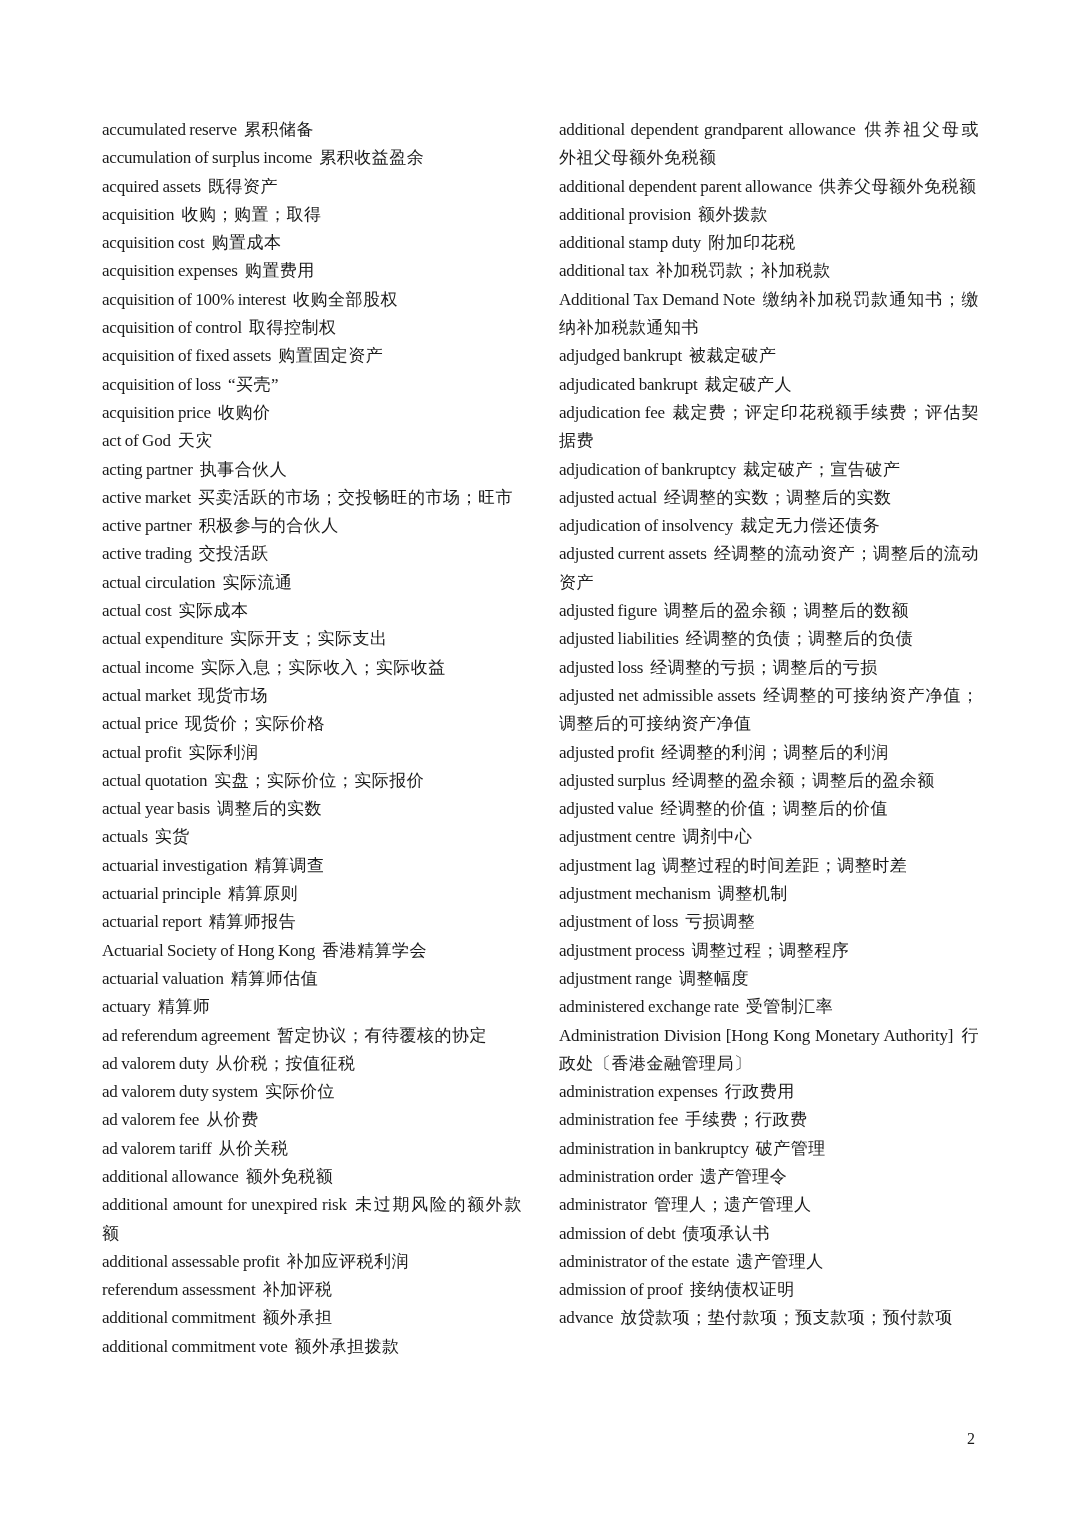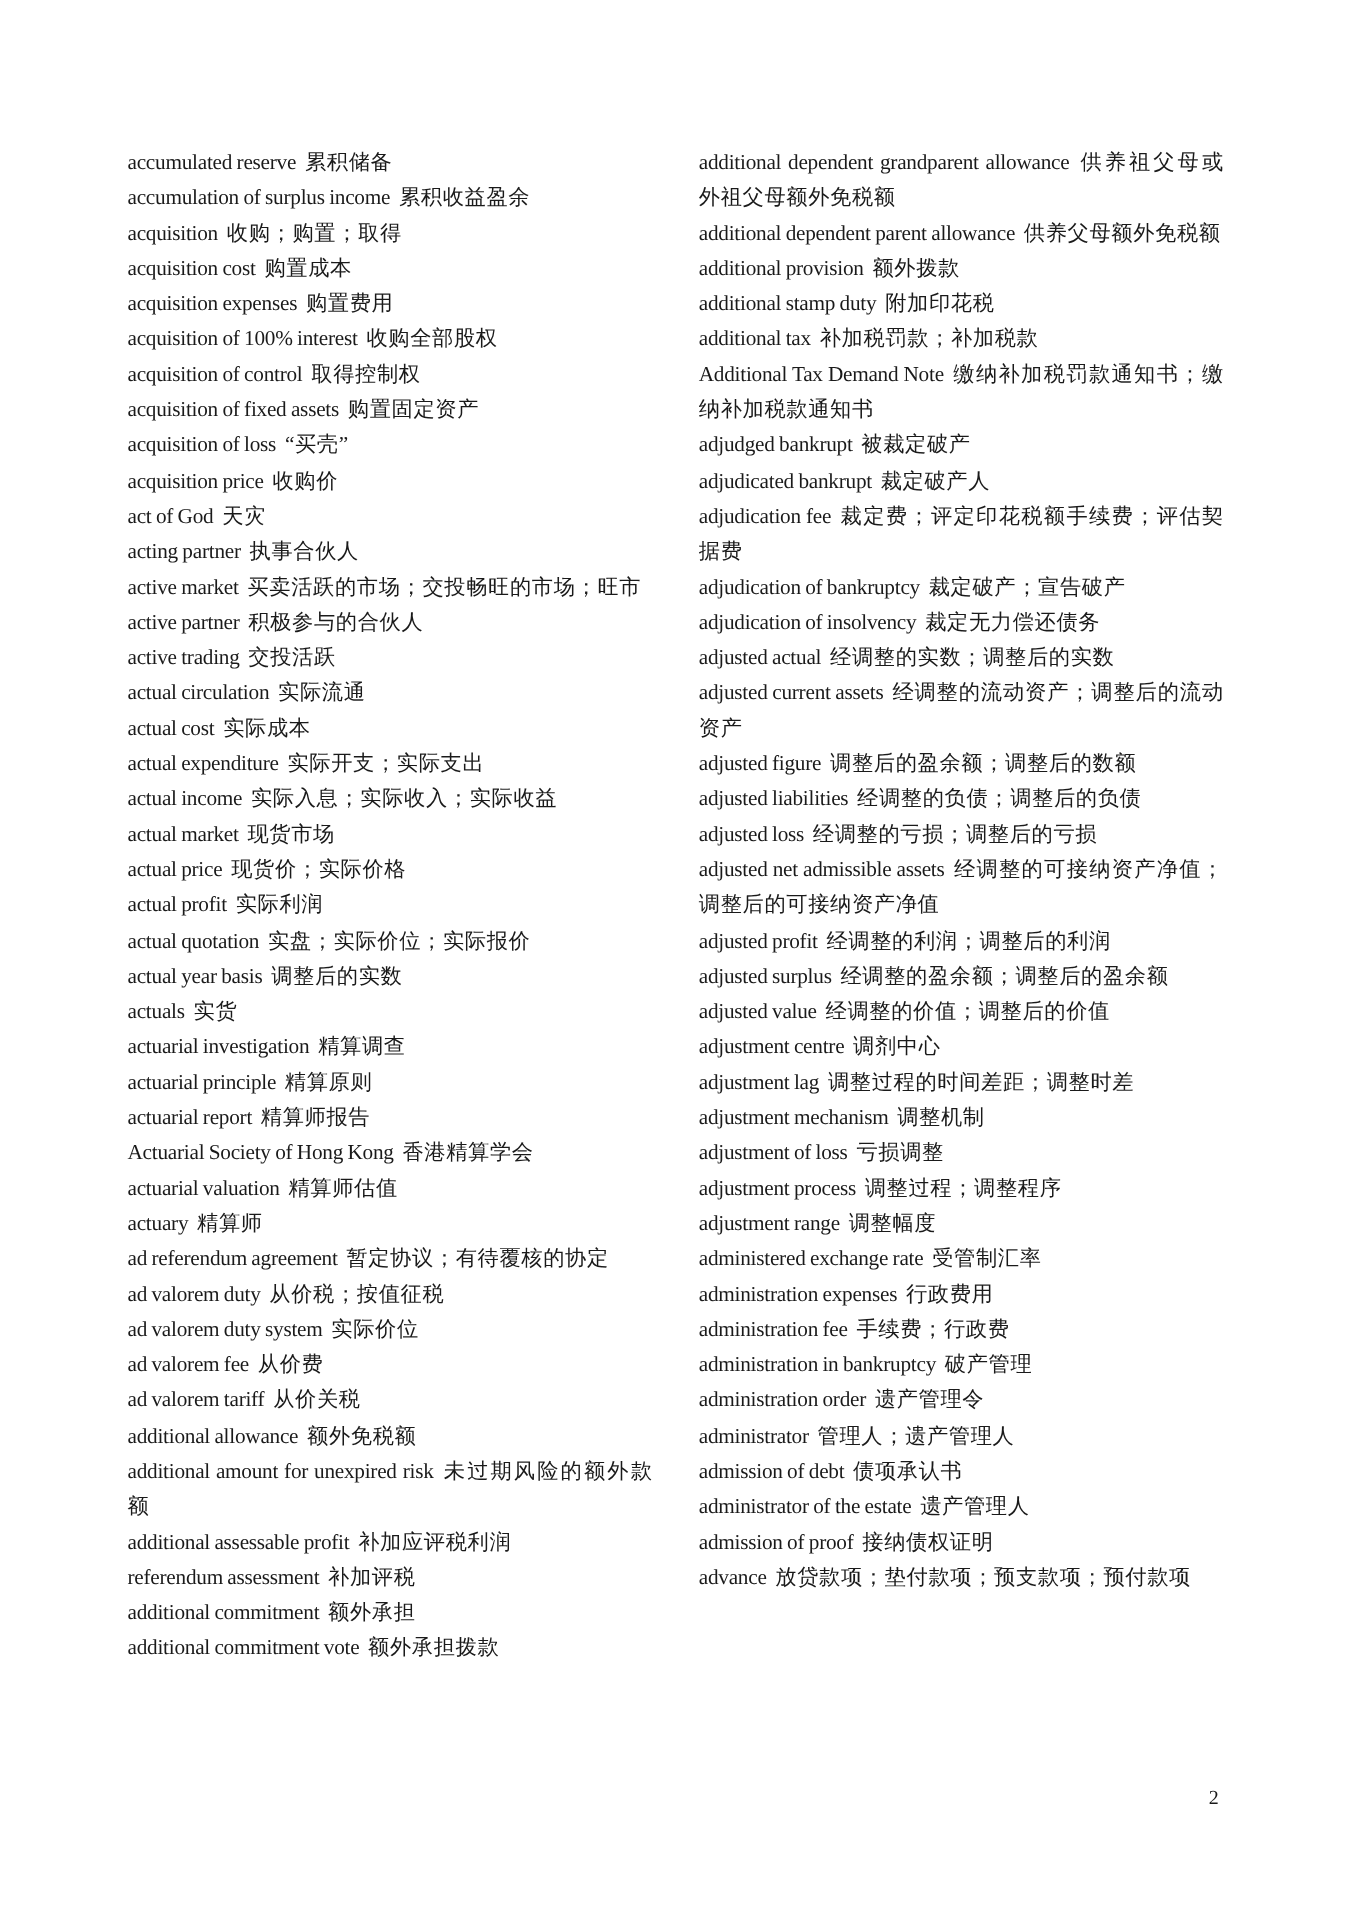--- a/index.html
+++ b/index.html
@@ -51,20 +51,21 @@
     line-height: 20px;
   }
 </style>
 </head>
 <body>
 
 <div class="page">
   <div class="column col-left">
       <div class="entry"><span class="term">accumulated reserve</span><span class="gap"></span><span class="zh">累积储备</span></div>
       <div class="entry"><span class="term">accumulation of surplus income</span><span class="gap"></span><span class="zh">累积收益盈余</span></div>
+      <div class="entry"><span class="term">acquired assets</span><span class="gap"></span><span class="zh">既得资产</span></div>
       <div class="entry"><span class="term">acquisition</span><span class="gap"></span><span class="zh">收购；购置；取得</span></div>
       <div class="entry"><span class="term">acquisition cost</span><span class="gap"></span><span class="zh">购置成本</span></div>
       <div class="entry"><span class="term">acquisition expenses</span><span class="gap"></span><span class="zh">购置费用</span></div>
       <div class="entry"><span class="term">acquisition of 100% interest</span><span class="gap"></span><span class="zh">收购全部股权</span></div>
       <div class="entry"><span class="term">acquisition of control</span><span class="gap"></span><span class="zh">取得控制权</span></div>
       <div class="entry"><span class="term">acquisition of fixed assets</span><span class="gap"></span><span class="zh">购置固定资产</span></div>
       <div class="entry"><span class="term">acquisition of loss</span><span class="gap"></span><span class="zh">“买壳”</span></div>
       <div class="entry"><span class="term">acquisition price</span><span class="gap"></span><span class="zh">收购价</span></div>
       <div class="entry"><span class="term">act of God</span><span class="gap"></span><span class="zh">天灾</span></div>
       <div class="entry"><span class="term">acting partner</span><span class="gap"></span><span class="zh">执事合伙人</span></div>
@@ -103,37 +104,38 @@
       <div class="entry"><span class="term">additional dependent grandparent allowance</span><span class="gap"></span><span class="zh">供养祖父母或外祖父母额外免税额</span></div>
       <div class="entry"><span class="term">additional dependent parent allowance</span><span class="gap"></span><span class="zh">供养父母额外免税额</span></div>
       <div class="entry"><span class="term">additional provision</span><span class="gap"></span><span class="zh">额外拨款</span></div>
       <div class="entry"><span class="term">additional stamp duty</span><span class="gap"></span><span class="zh">附加印花税</span></div>
       <div class="entry"><span class="term">additional tax</span><span class="gap"></span><span class="zh">补加税罚款；补加税款</span></div>
       <div class="entry"><span class="term">Additional Tax Demand Note</span><span class="gap"></span><span class="zh">缴纳补加税罚款通知书；缴纳补加税款通知书</span></div>
       <div class="entry"><span class="term">adjudged bankrupt</span><span class="gap"></span><span class="zh">被裁定破产</span></div>
       <div class="entry"><span class="term">adjudicated bankrupt</span><span class="gap"></span><span class="zh">裁定破产人</span></div>
       <div class="entry"><span class="term">adjudication fee</span><span class="gap"></span><span class="zh">裁定费；评定印花税额手续费；评估契据费</span></div>
       <div class="entry"><span class="term">adjudication of bankruptcy</span><span class="gap"></span><span class="zh">裁定破产；宣告破产</span></div>
+      <div class="entry"><span class="term">adjusted actual</span><span class="gap"></span><span class="zh">经调整的实数；调整后的实数</span></div>
       <div class="entry"><span class="term">adjudication of insolvency</span><span class="gap"></span><span class="zh">裁定无力偿还债务</span></div>
-      <div class="entry"><span class="term">adjusted actual</span><span class="gap"></span><span class="zh">经调整的实数；调整后的实数</span></div>
       <div class="entry"><span class="term">adjusted current assets</span><span class="gap"></span><span class="zh">经调整的流动资产；调整后的流动资产</span></div>
       <div class="entry"><span class="term">adjusted figure</span><span class="gap"></span><span class="zh">调整后的盈余额；调整后的数额</span></div>
       <div class="entry"><span class="term">adjusted liabilities</span><span class="gap"></span><span class="zh">经调整的负债；调整后的负债</span></div>
       <div class="entry"><span class="term">adjusted loss</span><span class="gap"></span><span class="zh">经调整的亏损；调整后的亏损</span></div>
       <div class="entry"><span class="term">adjusted net admissible assets</span><span class="gap"></span><span class="zh">经调整的可接纳资产净值；调整后的可接纳资产净值</span></div>
       <div class="entry"><span class="term">adjusted profit</span><span class="gap"></span><span class="zh">经调整的利润；调整后的利润</span></div>
       <div class="entry"><span class="term">adjusted surplus</span><span class="gap"></span><span class="zh">经调整的盈余额；调整后的盈余额</span></div>
       <div class="entry"><span class="term">adjusted value</span><span class="gap"></span><span class="zh">经调整的价值；调整后的价值</span></div>
       <div class="entry"><span class="term">adjustment centre</span><span class="gap"></span><span class="zh">调剂中心</span></div>
       <div class="entry"><span class="term">adjustment lag</span><span class="gap"></span><span class="zh">调整过程的时间差距；调整时差</span></div>
       <div class="entry"><span class="term">adjustment mechanism</span><span class="gap"></span><span class="zh">调整机制</span></div>
       <div class="entry"><span class="term">adjustment of loss</span><span class="gap"></span><span class="zh">亏损调整</span></div>
       <div class="entry"><span class="term">adjustment process</span><span class="gap"></span><span class="zh">调整过程；调整程序</span></div>
       <div class="entry"><span class="term">adjustment range</span><span class="gap"></span><span class="zh">调整幅度</span></div>
       <div class="entry"><span class="term">administered exchange rate</span><span class="gap"></span><span class="zh">受管制汇率</span></div>
+      <div class="entry"><span class="term">Administration Division [Hong Kong Monetary Authority]</span><span class="gap"></span><span class="zh">行政处〔香港金融管理局〕</span></div>
       <div class="entry"><span class="term">administration expenses</span><span class="gap"></span><span class="zh">行政费用</span></div>
       <div class="entry"><span class="term">administration fee</span><span class="gap"></span><span class="zh">手续费；行政费</span></div>
       <div class="entry"><span class="term">administration in bankruptcy</span><span class="gap"></span><span class="zh">破产管理</span></div>
       <div class="entry"><span class="term">administration order</span><span class="gap"></span><span class="zh">遗产管理令</span></div>
       <div class="entry"><span class="term">administrator</span><span class="gap"></span><span class="zh">管理人；遗产管理人</span></div>
       <div class="entry"><span class="term">admission of debt</span><span class="gap"></span><span class="zh">债项承认书</span></div>
       <div class="entry"><span class="term">administrator of the estate</span><span class="gap"></span><span class="zh">遗产管理人</span></div>
       <div class="entry"><span class="term">admission of proof</span><span class="gap"></span><span class="zh">接纳债权证明</span></div>
       <div class="entry"><span class="term">advance</span><span class="gap"></span><span class="zh">放贷款项；垫付款项；预支款项；预付款项</span></div>
     </div>

